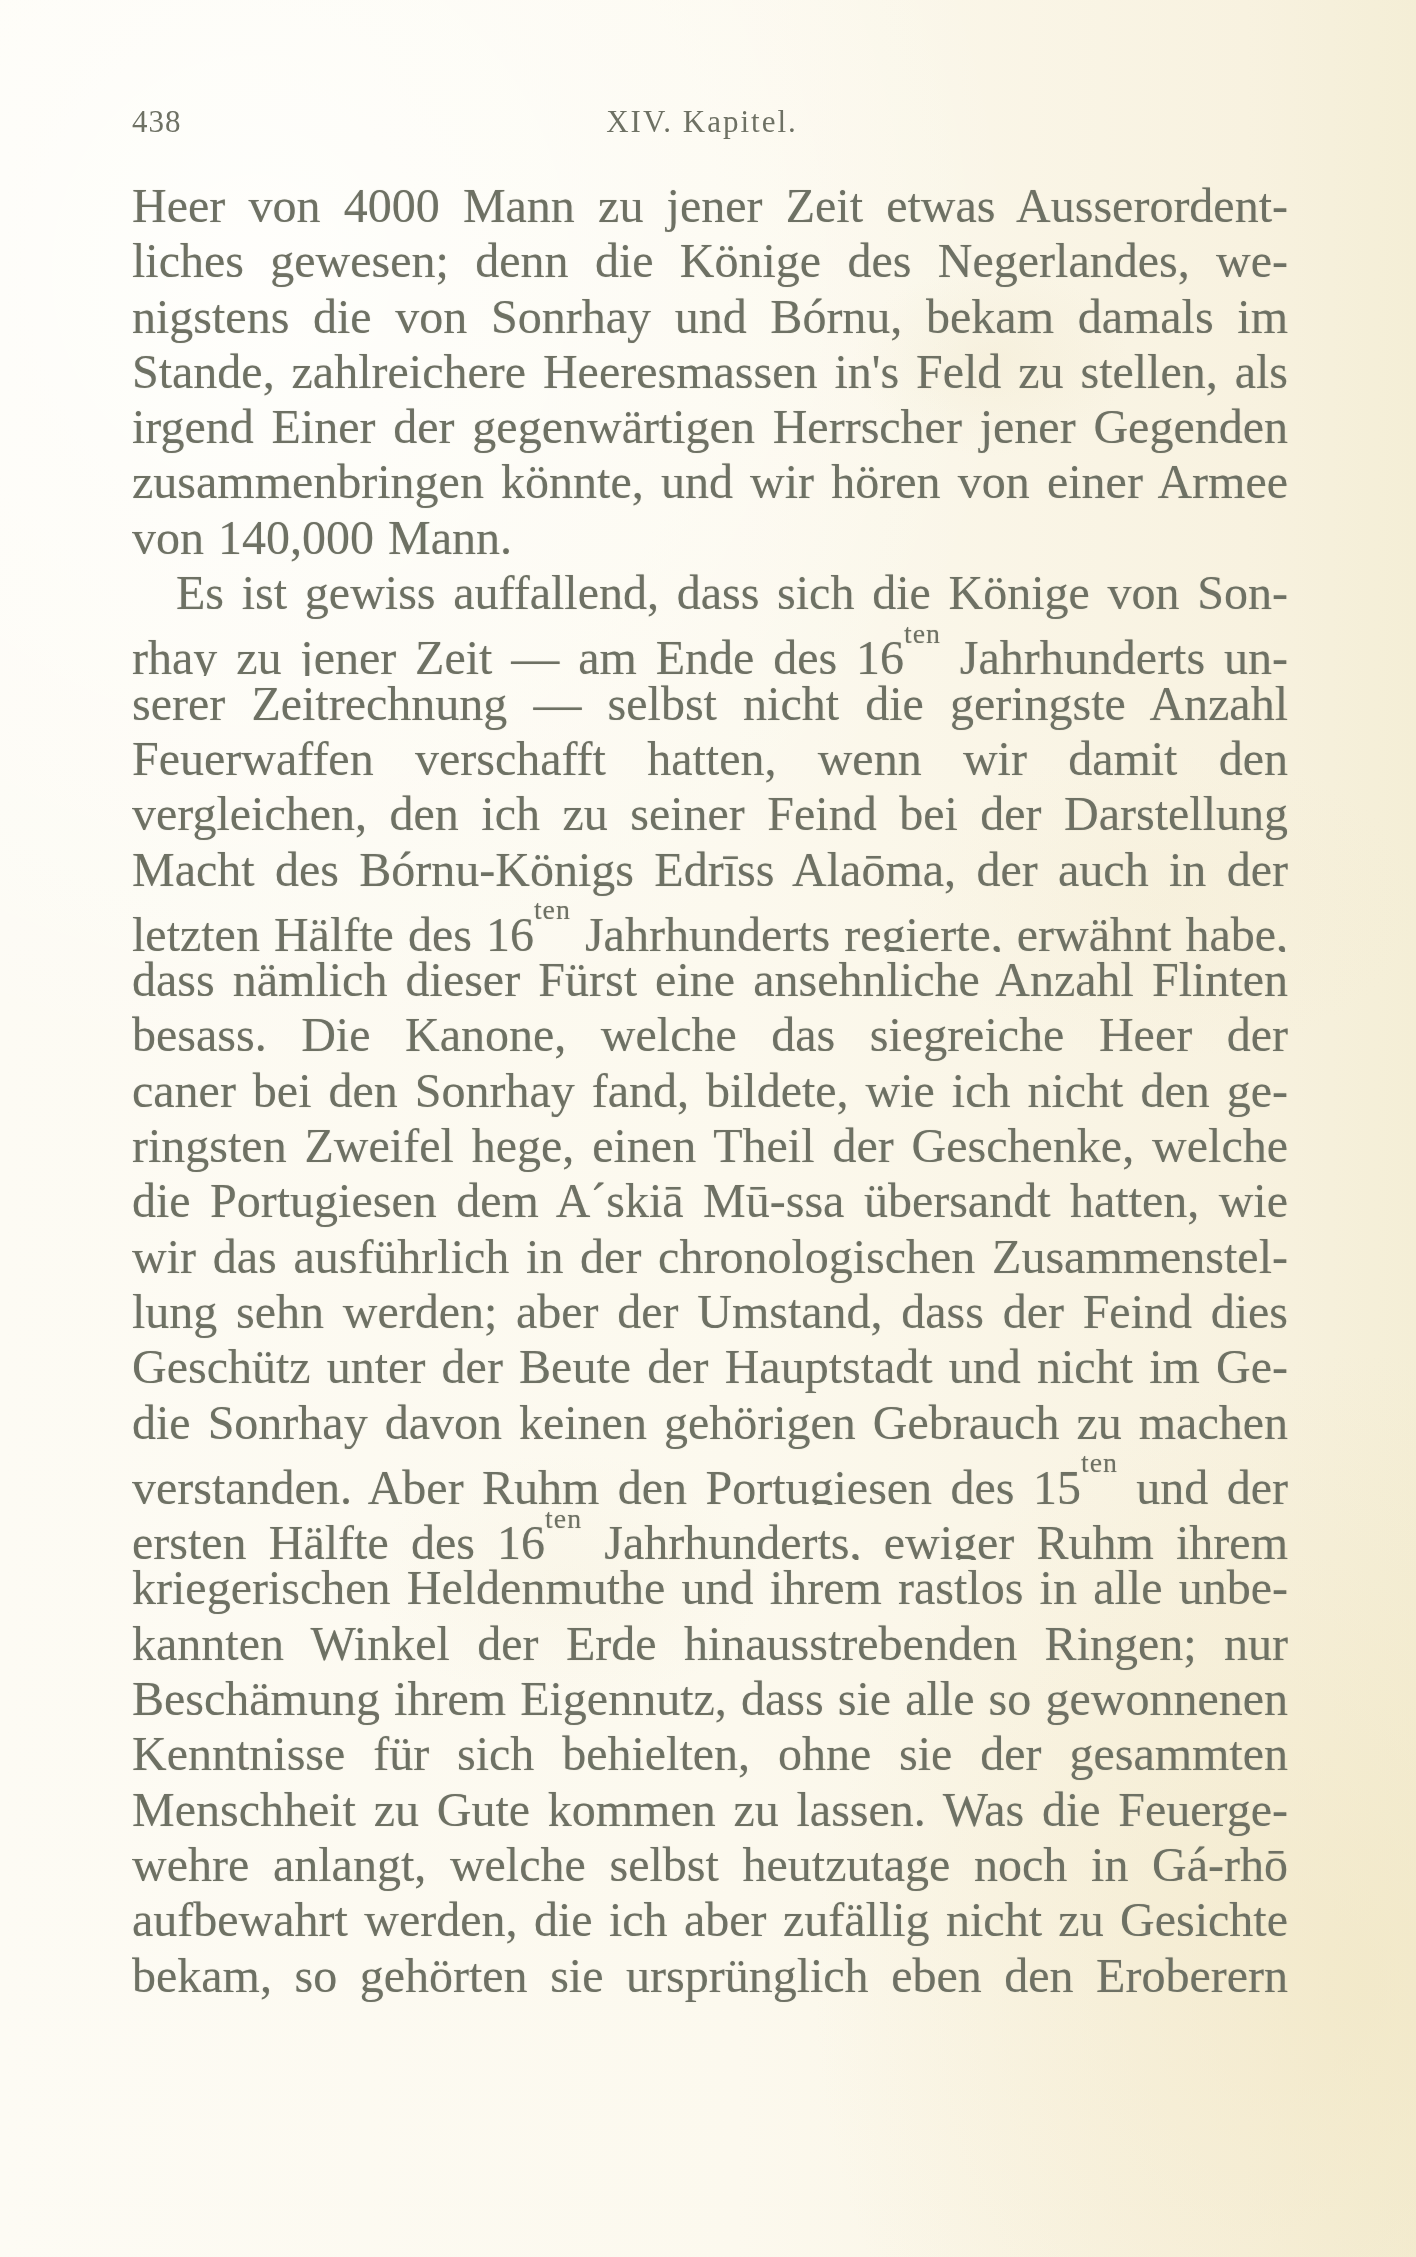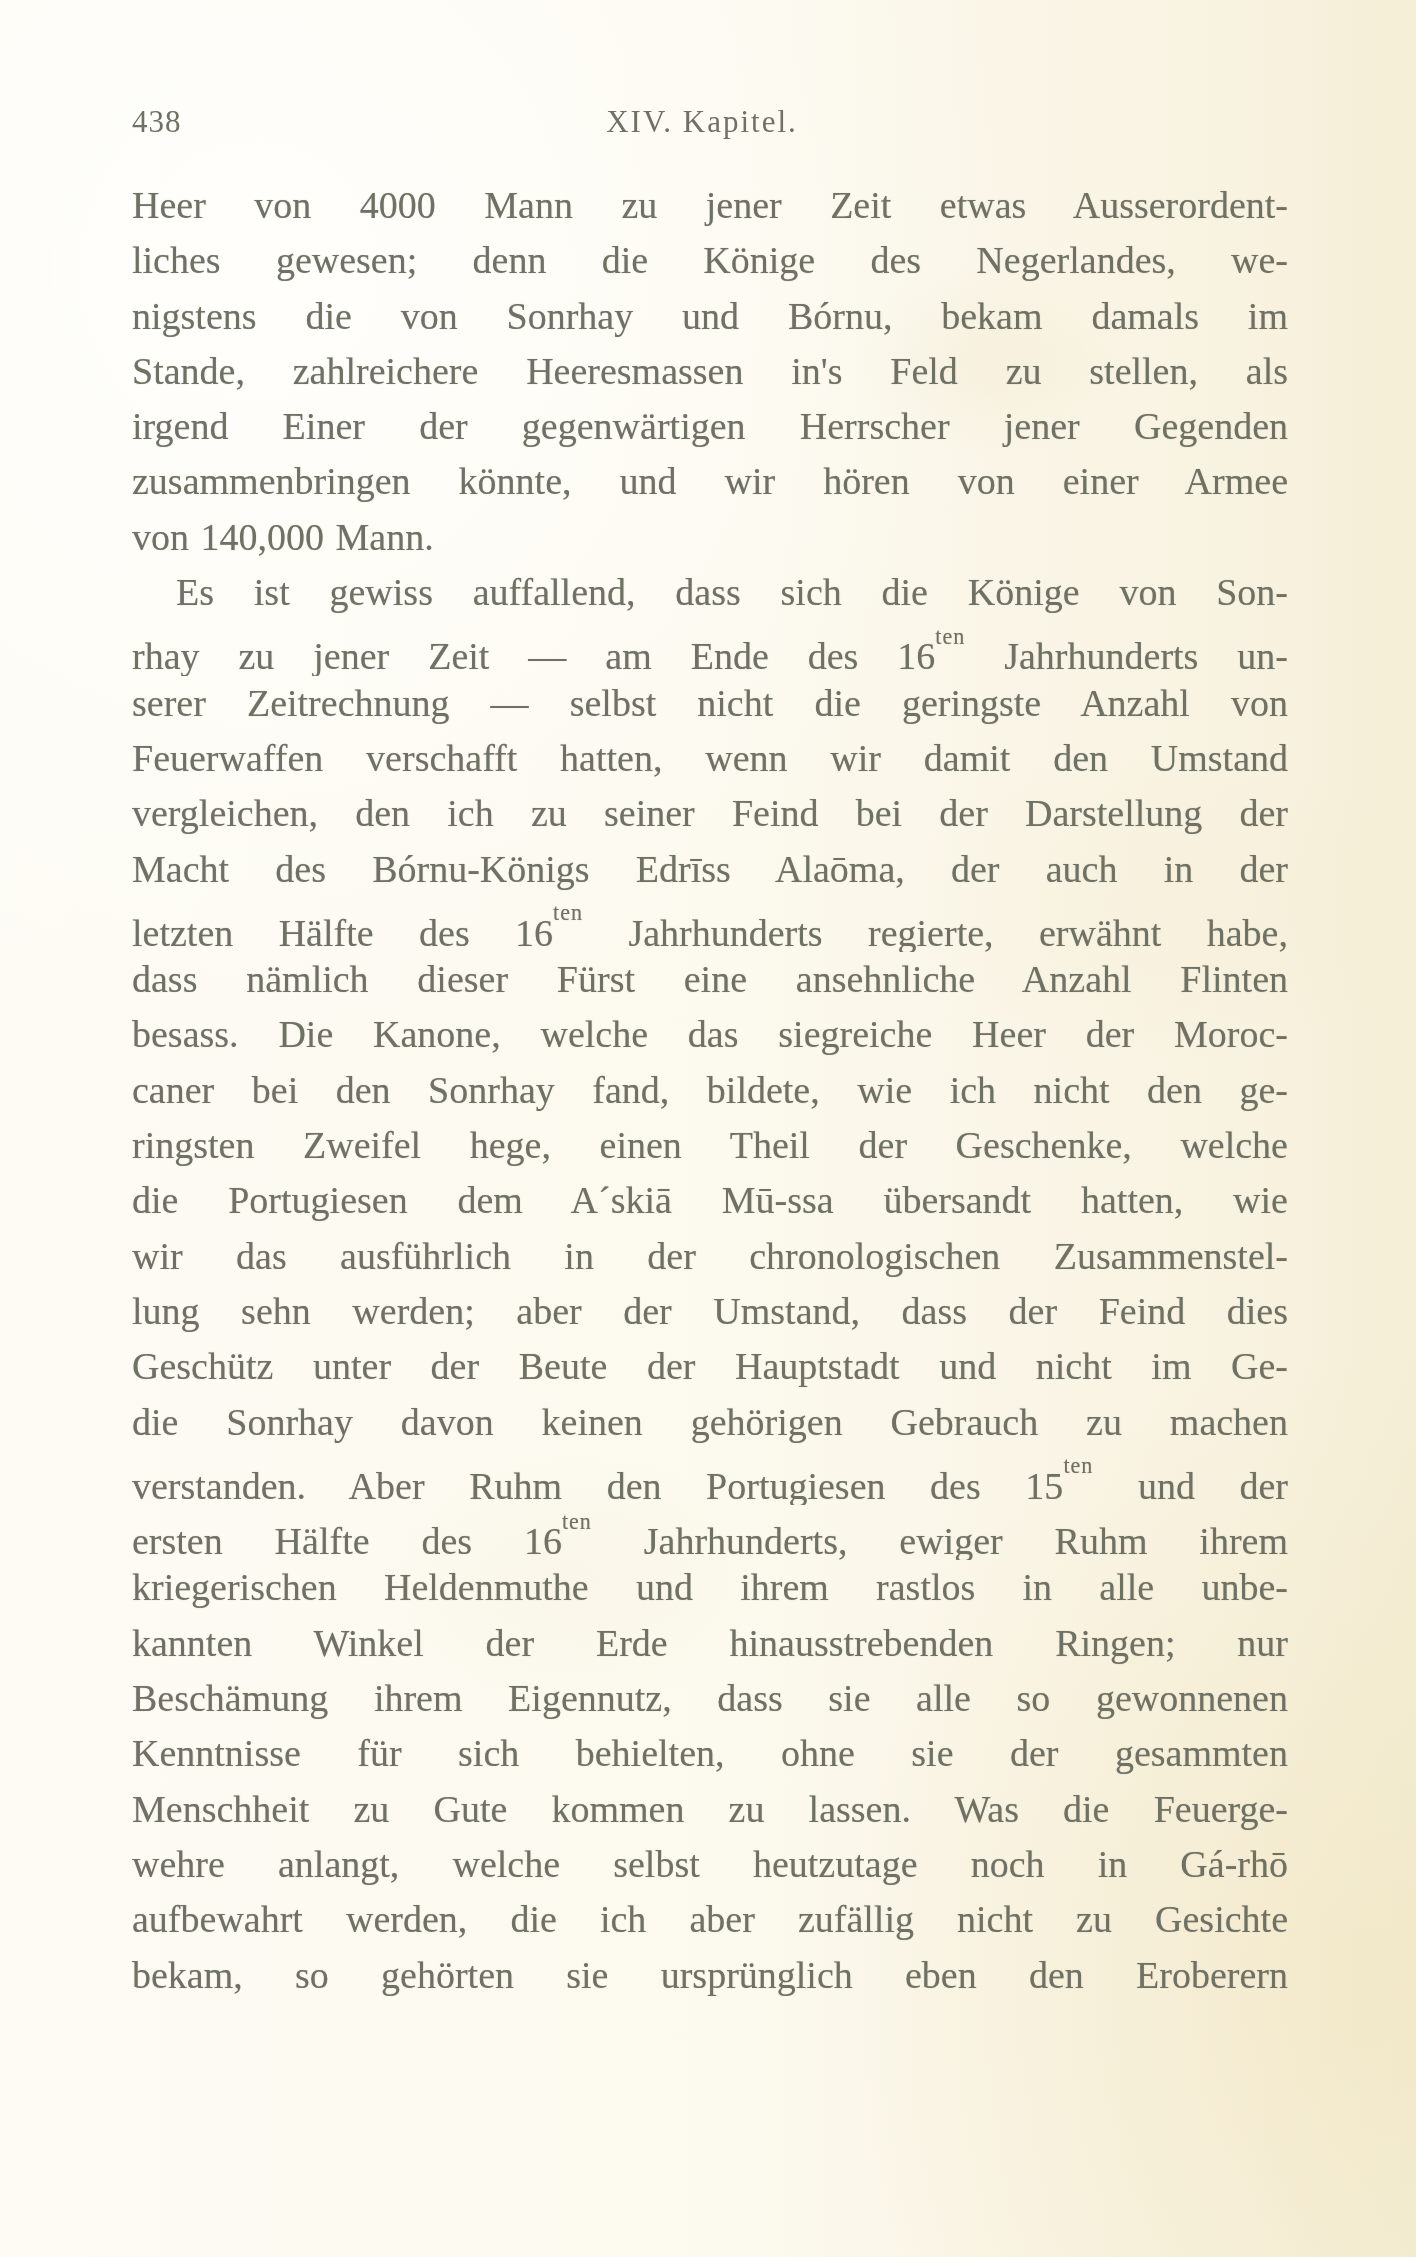--- a/index.html
+++ b/index.html
@@ -41,21 +41,21 @@
     position:absolute; left:0; top:0;font-family:Liberation Serif, serif;
   }
   .chapter-heading{
     position:absolute; left:0; right:16px; top:0;
     text-align:center;
     letter-spacing:2px;
   }
   .text-block{
     position:absolute;
     left:132px; top:178px; width:1156px;
-    font-size:38px;
+    font-size:48px;
     text-shadow:0 0 1px rgba(110,113,100,.45);
   }
   .line{
     height:55.3px;
     line-height:55.3px;
     overflow:hidden;
     text-align:justify;
     word-spacing:2px;
     white-space:normal;
   }

